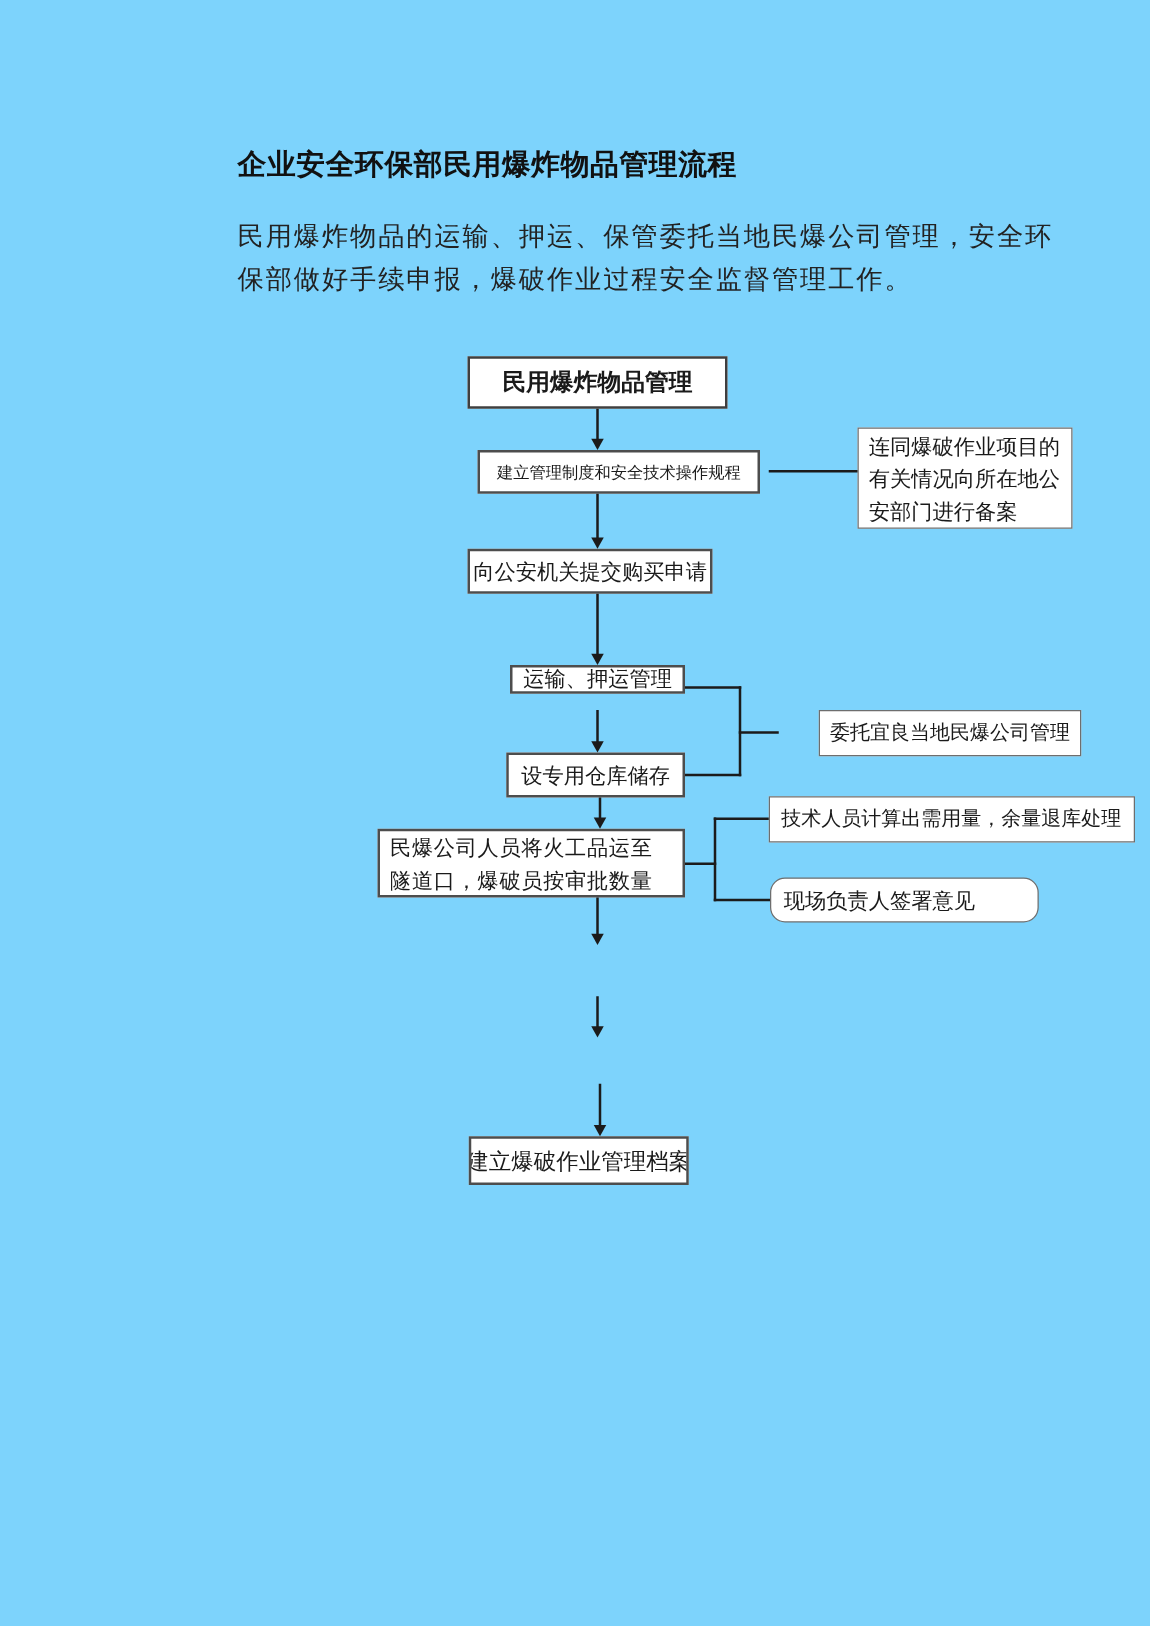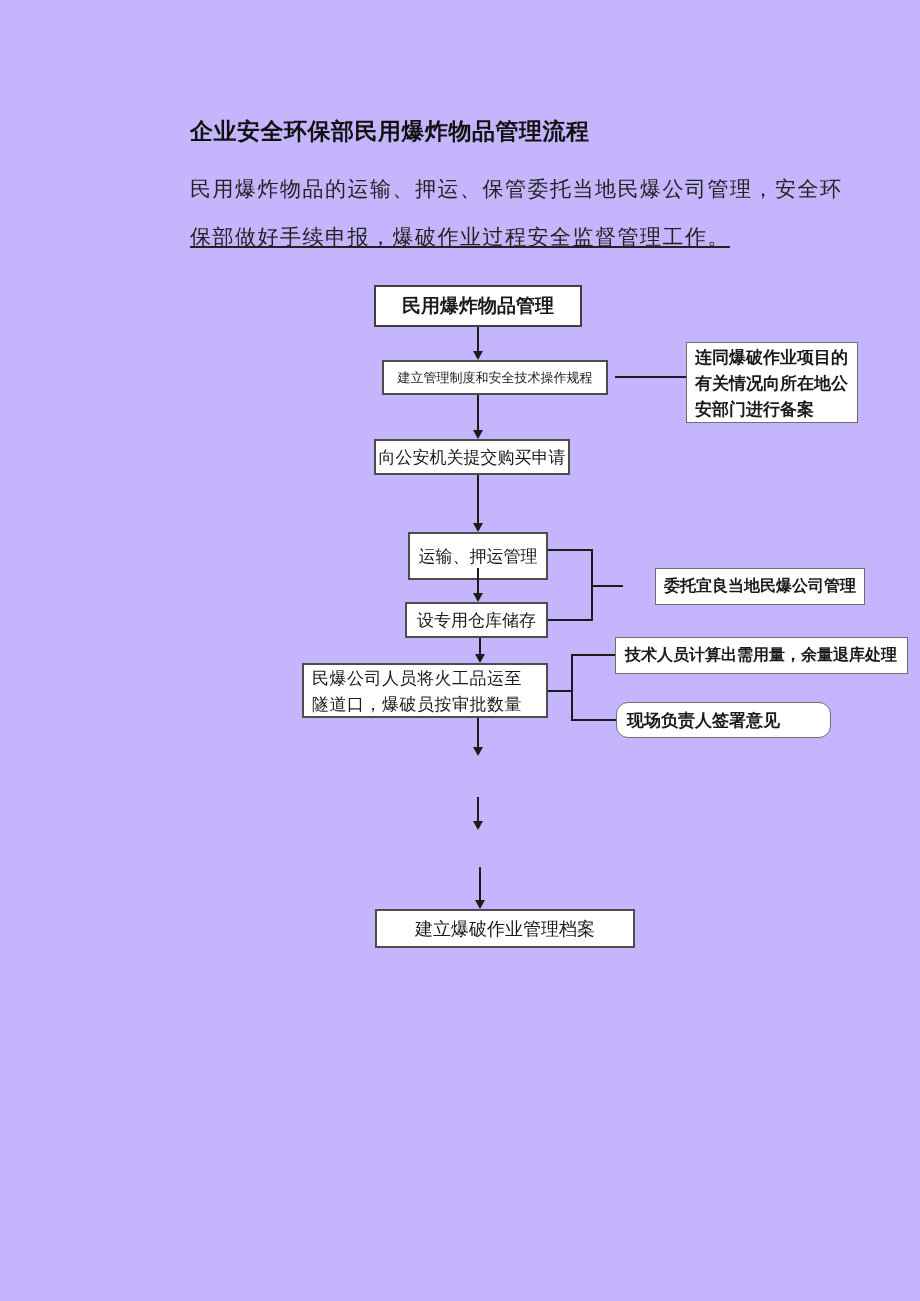--- a/index.html
+++ b/index.html
@@ -1,20 +1,20 @@
 <!DOCTYPE html>
 <html><head>
 <meta charset="utf-8">
 <style>
   html, body { margin: 0; padding: 0; background: #ffffff; }
   #page {
     position: relative;
     width: 920px;
     height: 1301px;
-    background: #c4b5fd;
+    background: #7dd3fc;
     overflow: hidden;
     font-family: "Liberation Serif", "DejaVu Serif", serif;
     color: #1a1a1a;
   }
   .title {
     position: absolute;
     left: 190px;
     top: 116px;
     font-family: "Liberation Sans", "DejaVu Sans", sans-serif;
     font-size: 23px;
@@ -34,21 +34,20 @@
   .node {
     position: absolute;
     box-sizing: border-box;
     background: #ffffff;
     border: 2px solid #4d4d4d;
     color: #1a1a1a;
     overflow: hidden;
   }
   .side {
     border: 1.5px solid #6e6e6e;
-    font-weight: bold;
   }
   .centered {
     display: flex;
     align-items: center;
     justify-content: center;
     text-align: left;
   }
   .leftalign {
     display: flex;
     align-items: center;
@@ -69,49 +68,49 @@
   }
   .nowrap { white-space: nowrap; }
 </style>
 </head>
 <body>
 
 <div id="page">
 
   <div class="title">企业安全环保部民用爆炸物品管理流程</div>
   <div class="para-line" style="top:175px;text-align:right;">民用爆炸物品的运输、押运、保管委托当地民爆公司管理，安全环</div>
-  <div class="para-line" style="top:223px;text-decoration:underline;">保部做好手续申报，爆破作业过程安全监督管理工作。</div>
+  <div class="para-line" style="top:209px;">保部做好手续申报，爆破作业过程安全监督管理工作。</div>
 
   <div class="node centered" style="left:374px; top:285px; width:208px; height:42px; font-size:19px; font-weight:bold; border-color:#3f3f3f;">
     <span class="nowrap">民用爆炸物品管理</span>
   </div>
 
   <div class="node centered" style="left:338px; top:360px; width:226px; height:35px; font-size:13px;margin-left:44px;">
     <span class="nowrap">建立管理制度和安全技术操作规程</span>
   </div>
 
   <div class="node centered" style="left:374px; top:439px; width:196px; height:36px; font-size:17px;">
     <span class="nowrap">向公安机关提交购买申请</span>
   </div>
 
-  <div class="node centered" style="left:408px; top:532px; width:140px; height:48px; font-size:17px;">
+  <div class="node centered" style="left:408px; top:532px; width:140px; height:23px; font-size:17px;">
     <span class="nowrap">运输、押运管理</span>
   </div>
 
   <div class="node centered" style="left:405px; top:602px; width:143px; height:36px; font-size:17px;">
     <span class="nowrap">设专用仓库储存</span>
   </div>
 
   <div class="node" style="left:302px; top:663px; width:246px; height:55px; font-size:17px; line-height:26px; padding:1px 8px; letter-spacing:0.5px;">
     <span>民爆公司人员将火工品运至隧道口，爆破员按审批数量领取</span>
   </div>
 
 
 
-  <div class="node centered" style="left:375px; top:909px; width:260px; height:39px; font-size:18px;">
+  <div class="node centered" style="left:375px; top:909px; width:176px; height:39px; font-size:18px;">
     <span class="nowrap">建立爆破作业管理档案</span>
   </div>
 
   <div class="node side" style="left:686px; top:342px; width:172px; height:81px; font-size:17px; line-height:26px; padding:2px 8px;">
     <span>连同爆破作业项目的有关情况向所在地公安部门进行备案</span>
   </div>
 
   <div class="node side centered" style="left:623px; top:568px; width:210px; height:37px; font-size:16px;margin-left:32px;">
     <span class="nowrap">委托宜良当地民爆公司管理</span>
   </div>

